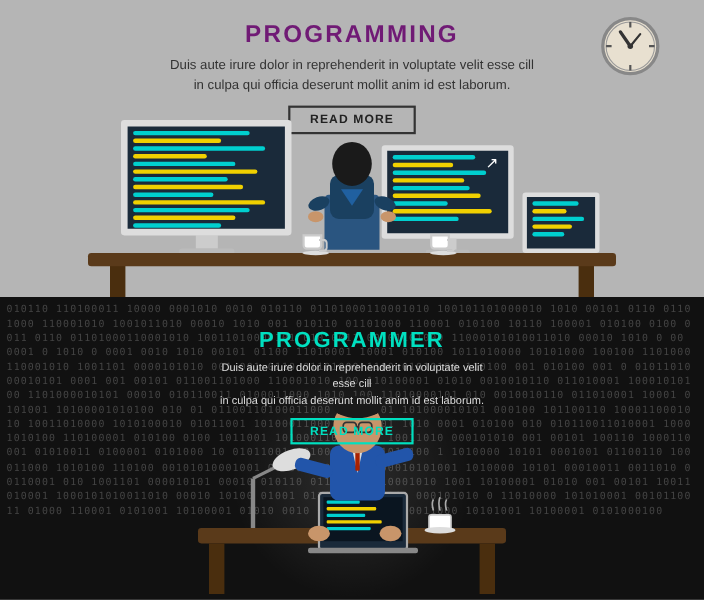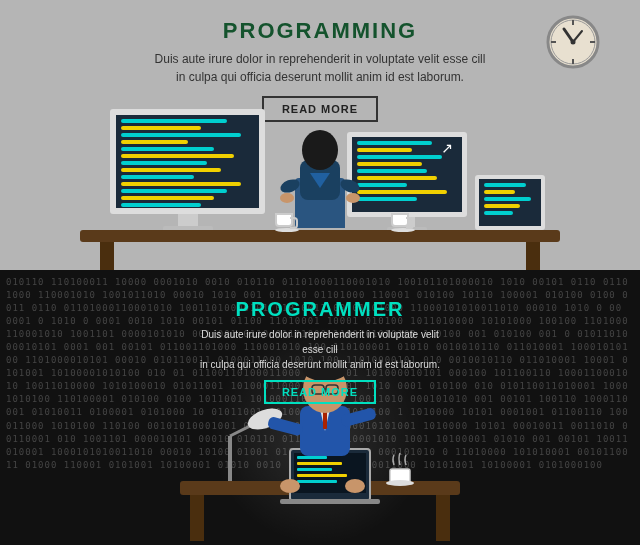--- a/index.html
+++ b/index.html
@@ -19,21 +19,21 @@
       position: relative;
       display: flex;
       flex-direction: column;
       align-items: center;
       padding-top: 18px;
     }
 
     .top-title {
       font-size: 22px;
       font-weight: 900;
-      color: #14532d;
+      color: #701a75;
       letter-spacing: 2px;
       margin-bottom: 6px;
     }
 
     .top-subtitle {
       font-size: 12px;
       color: #333;
       text-align: center;
       line-height: 1.5;
       margin-bottom: 10px;

